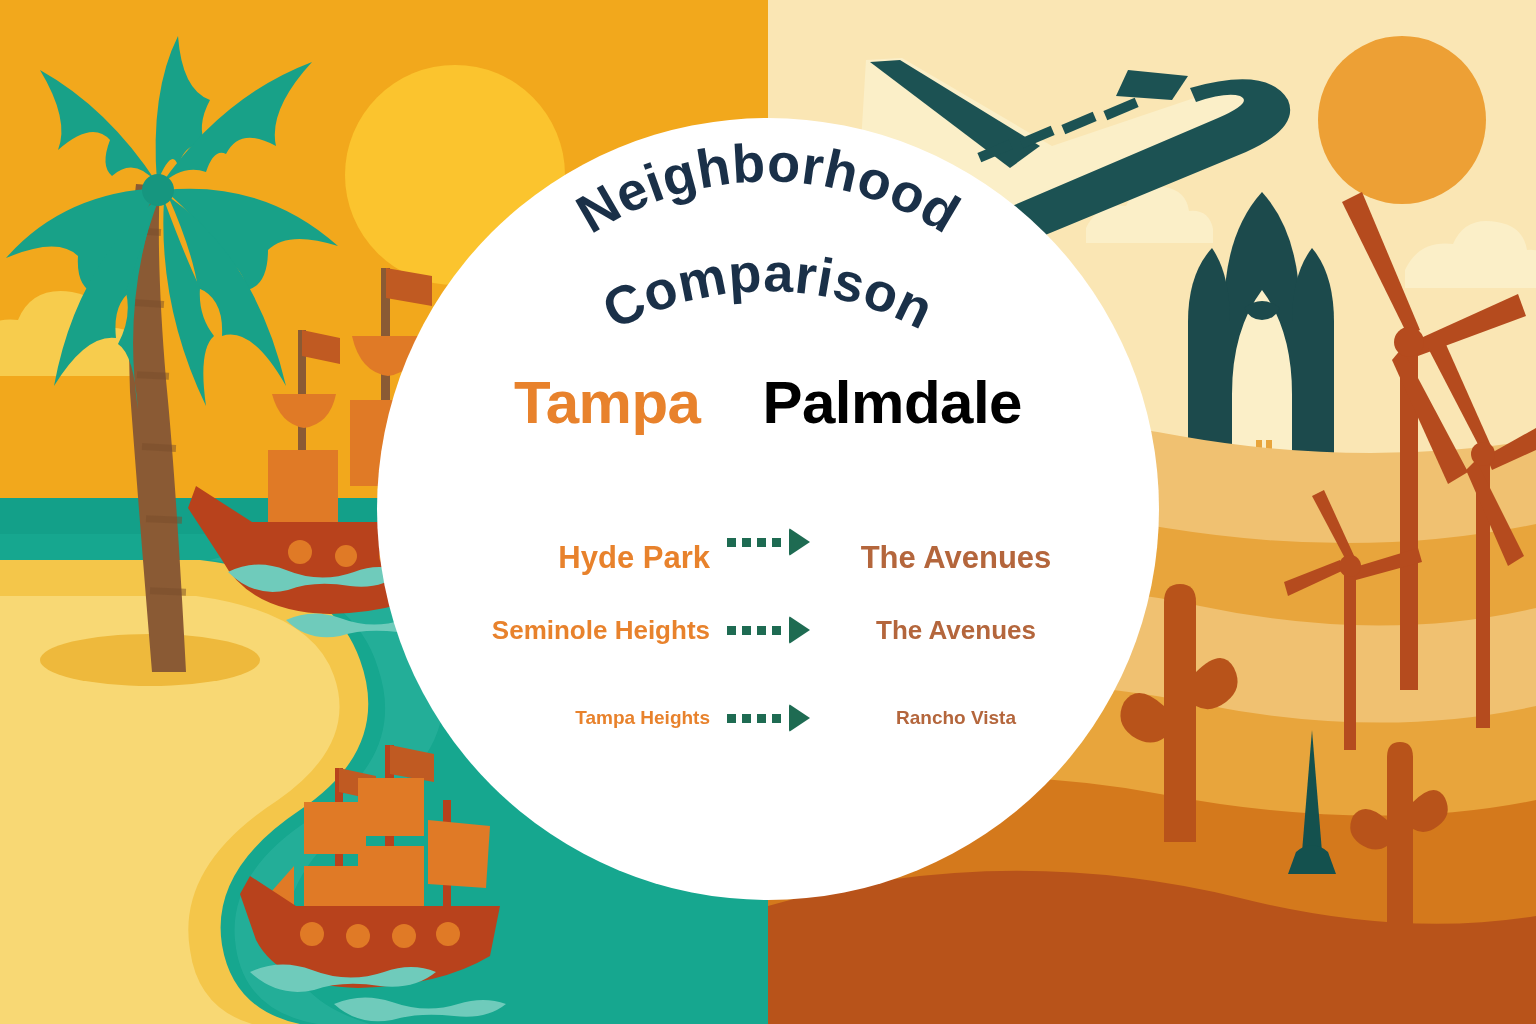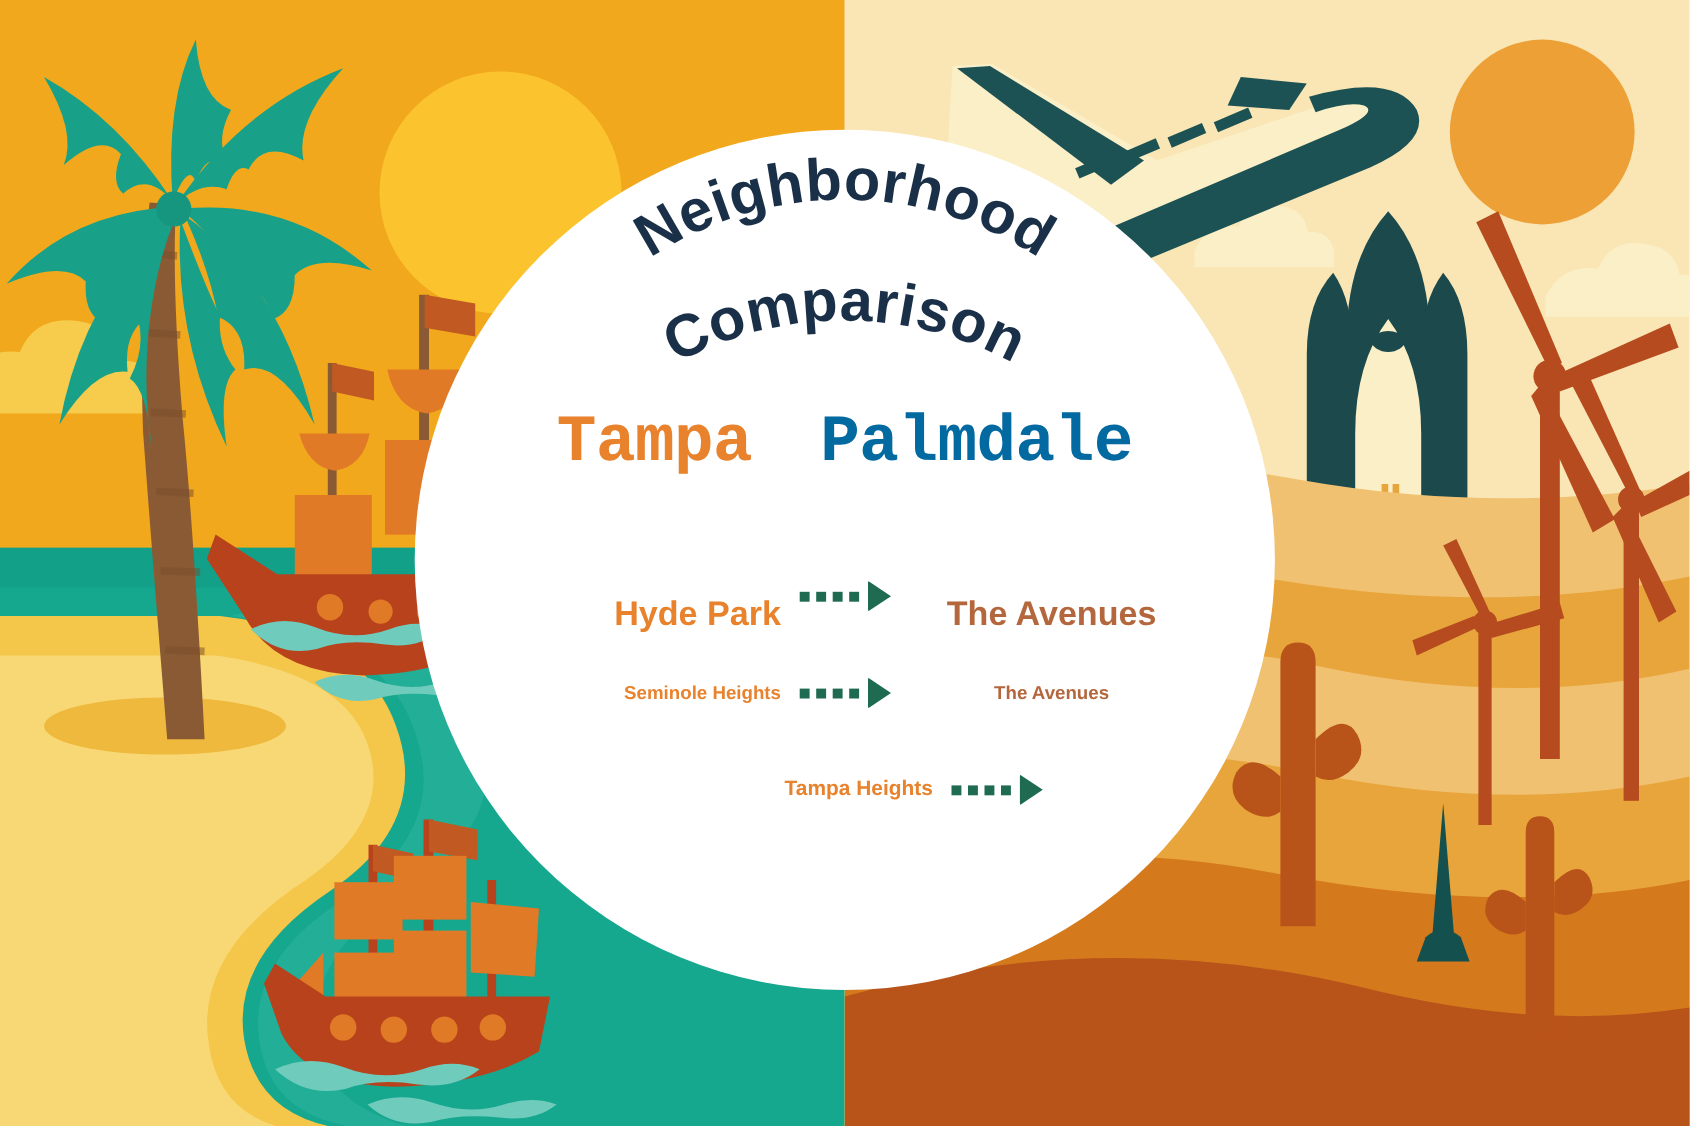--- a/index.html
+++ b/index.html
@@ -44,31 +44,30 @@
   }
   .cities {
     position: absolute;
     left: 0;
     top: 255px;
     width: 782px;
     display: flex;
     justify-content: center;
     align-items: flex-start;
     gap: 62px;
-    font-family: Liberation Mono, monospace;
   }
   .city {
     font-size: 60px;
     font-weight: 700;
     letter-spacing: -0.5px;
     line-height: 1;
     white-space: nowrap;
   }
   .city-a { color: #E8822C; }
-  .city-b { color: #0369a1; }
+  .city-b { color: #000000; }
 
   .rows {
     position: absolute;
     left: 0;
     top: 380px;
     width: 782px;
     display: flex;
     flex-direction: column;
   }
   .row {
@@ -87,21 +86,21 @@
   }
   .row-right {
     flex: 0 0 260px;
     text-align: center;
     padding-left: 16px;
     color: #B4663C;
     font-weight: 700;
     white-space: nowrap;
   }
   .row-1 .row-left, .row-1 .row-right { font-size: 31px; margin-top: 32px; }
-  .row-2 .row-left, .row-2 .row-right { font-size: 17px; }
+  .row-2 .row-left, .row-2 .row-right { font-size: 26px; }
   .row-3 .row-left, .row-3 .row-right { font-size: 19px; }
 
   .arrow {
     flex: 0 0 84px;
     display: flex;
     align-items: center;
     justify-content: center;
     gap: 6px;
     height: 20px;
   }
@@ -358,17 +357,18 @@
 
       <div class="row row-3">
         <div class="row-left">Tampa Heights</div>
         <div class="arrow">
           <span class="dot"></span>
           <span class="dot"></span>
           <span class="dot"></span>
           <span class="dot"></span>
           <span class="head"></span>
         </div>
+        <div class="row-right">Rancho Vista</div>
       </div>
 
     </div>
   </div>
 </div>
 
 </body></html>

